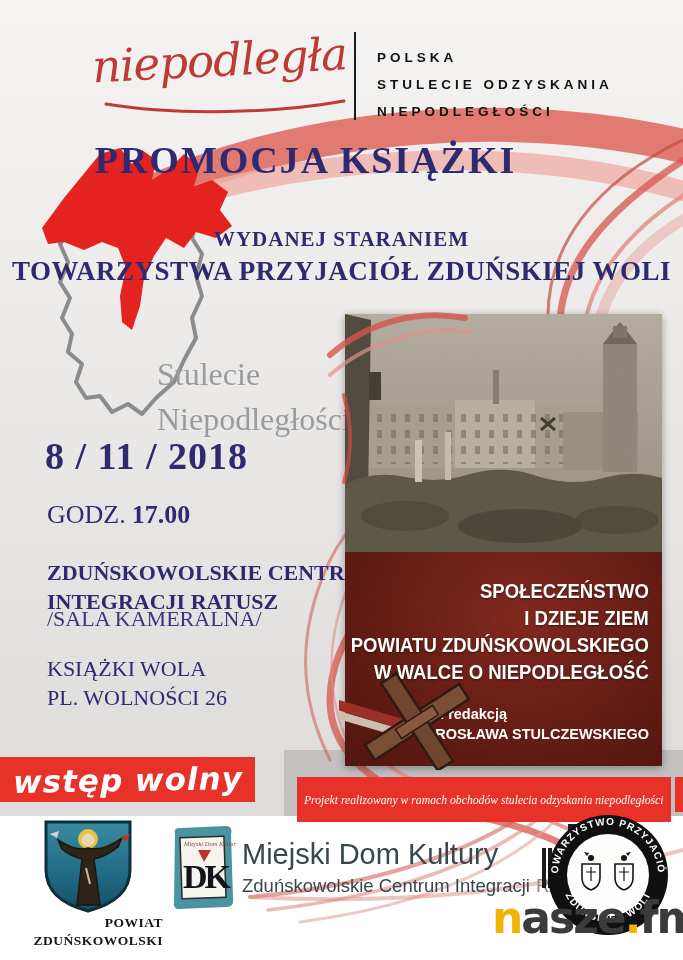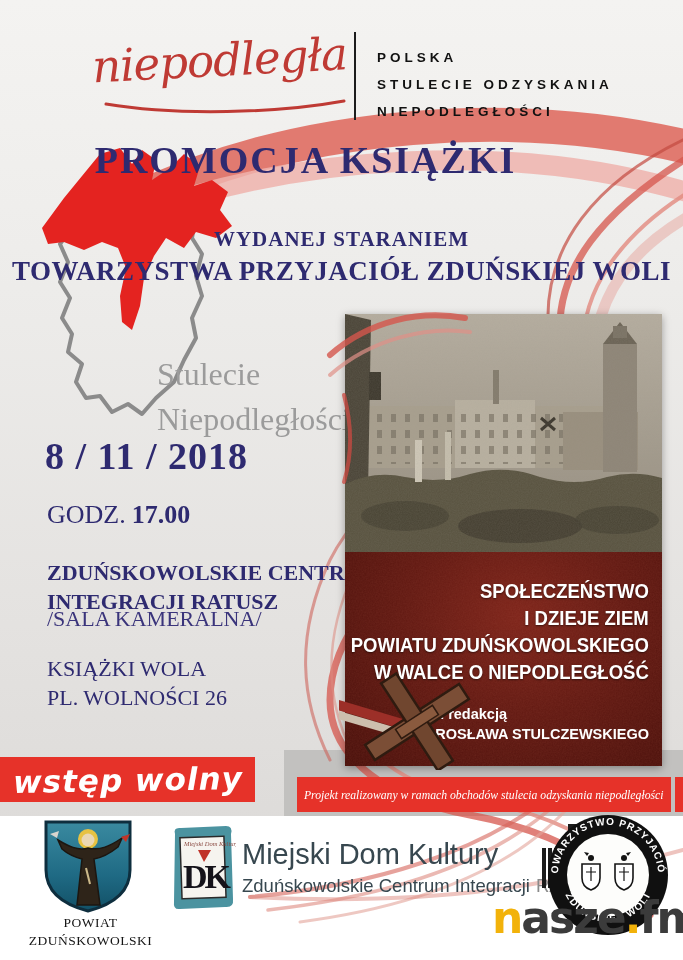--- a/index.html
+++ b/index.html
@@ -47,30 +47,30 @@
   .book-editor{position:absolute;right:13px;top:152px;color:#fff;
     font-family:"Liberation Sans",sans-serif;font-weight:bold;font-size:14.5px;line-height:20px;
     white-space:nowrap;}
   .cross{position:absolute;left:-6px;bottom:-4px;}
   
   .gray-strip{left:284px;top:750px;width:399px;height:66px;background:#c2c1bf;}
   .banner-left{left:0;top:757px;width:255px;height:45px;background:#e63229;
     display:flex;align-items:center;justify-content:center;}
   .banner-left span{font-family:"DejaVu Sans",sans-serif;font-weight:bold;font-style:italic;
     font-size:31px;color:#fff;letter-spacing:1px;transform:rotate(-1deg);}
-  .banner-right{left:297px;top:777px;width:374px;height:35px;background:#e63229;
+  .banner-right{left:297px;top:777px;width:374px;height:45px;background:#e63229;
     display:flex;align-items:center;justify-content:center;}
   .banner-right span{font-style:italic;font-size:13px;color:#fff;white-space:nowrap;
     transform:scaleX(.9);}
   .red-sliver{left:675px;top:777px;width:8px;height:35px;background:#e63229;}
   
   .footer-bg{left:0;top:816px;width:683px;height:144px;background:#fff;}
   .coat{left:38px;top:818px;}
-  .powiat-label{left:18px;top:914px;width:145px;text-align:center;font-size:13.5px;
-    font-weight:normal;color:#151515;line-height:18px;letter-spacing:.5px;}
+  .powiat-label{left:18px;top:914px;width:145px;text-align:right;font-size:13.5px;
+    font-weight:bold;color:#151515;line-height:18px;letter-spacing:.5px;}
   .mdk-logo{left:170px;top:824px;}
   .mdk-name{left:242px;top:838px;font-family:"Liberation Sans",sans-serif;font-size:29px;
     color:#37474f;white-space:nowrap;}
   .mdk-sub{left:242px;top:875px;font-family:"Liberation Sans",sans-serif;font-size:18.5px;
     color:#37474f;white-space:nowrap;}
   .mdk-sub .ratusz{color:#8a8a8a;margin-left:6px;}
   .bars{left:542px;top:822px;}
   .stamp{left:545px;top:812px;}
   .radio{left:492px;top:892px;font-family:"DejaVu Sans",sans-serif;font-weight:bold;
     font-size:44px;letter-spacing:-2px;white-space:nowrap;z-index:5;}

